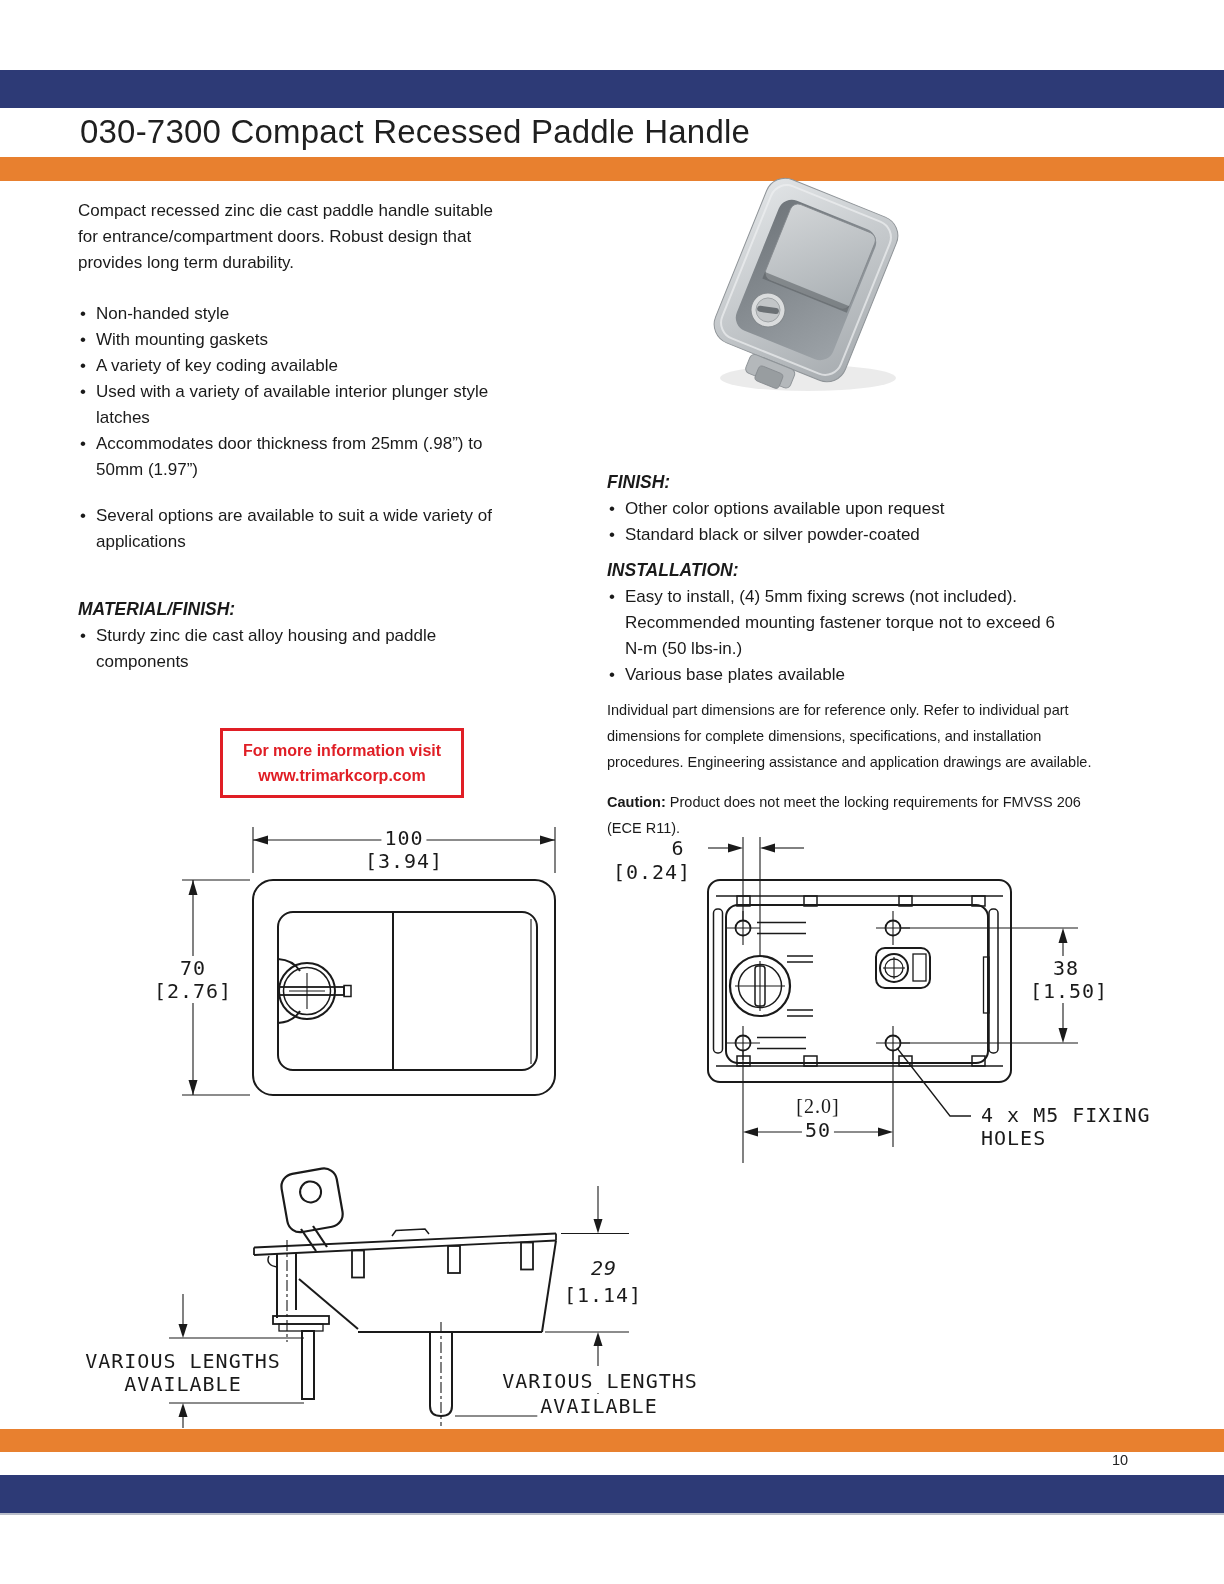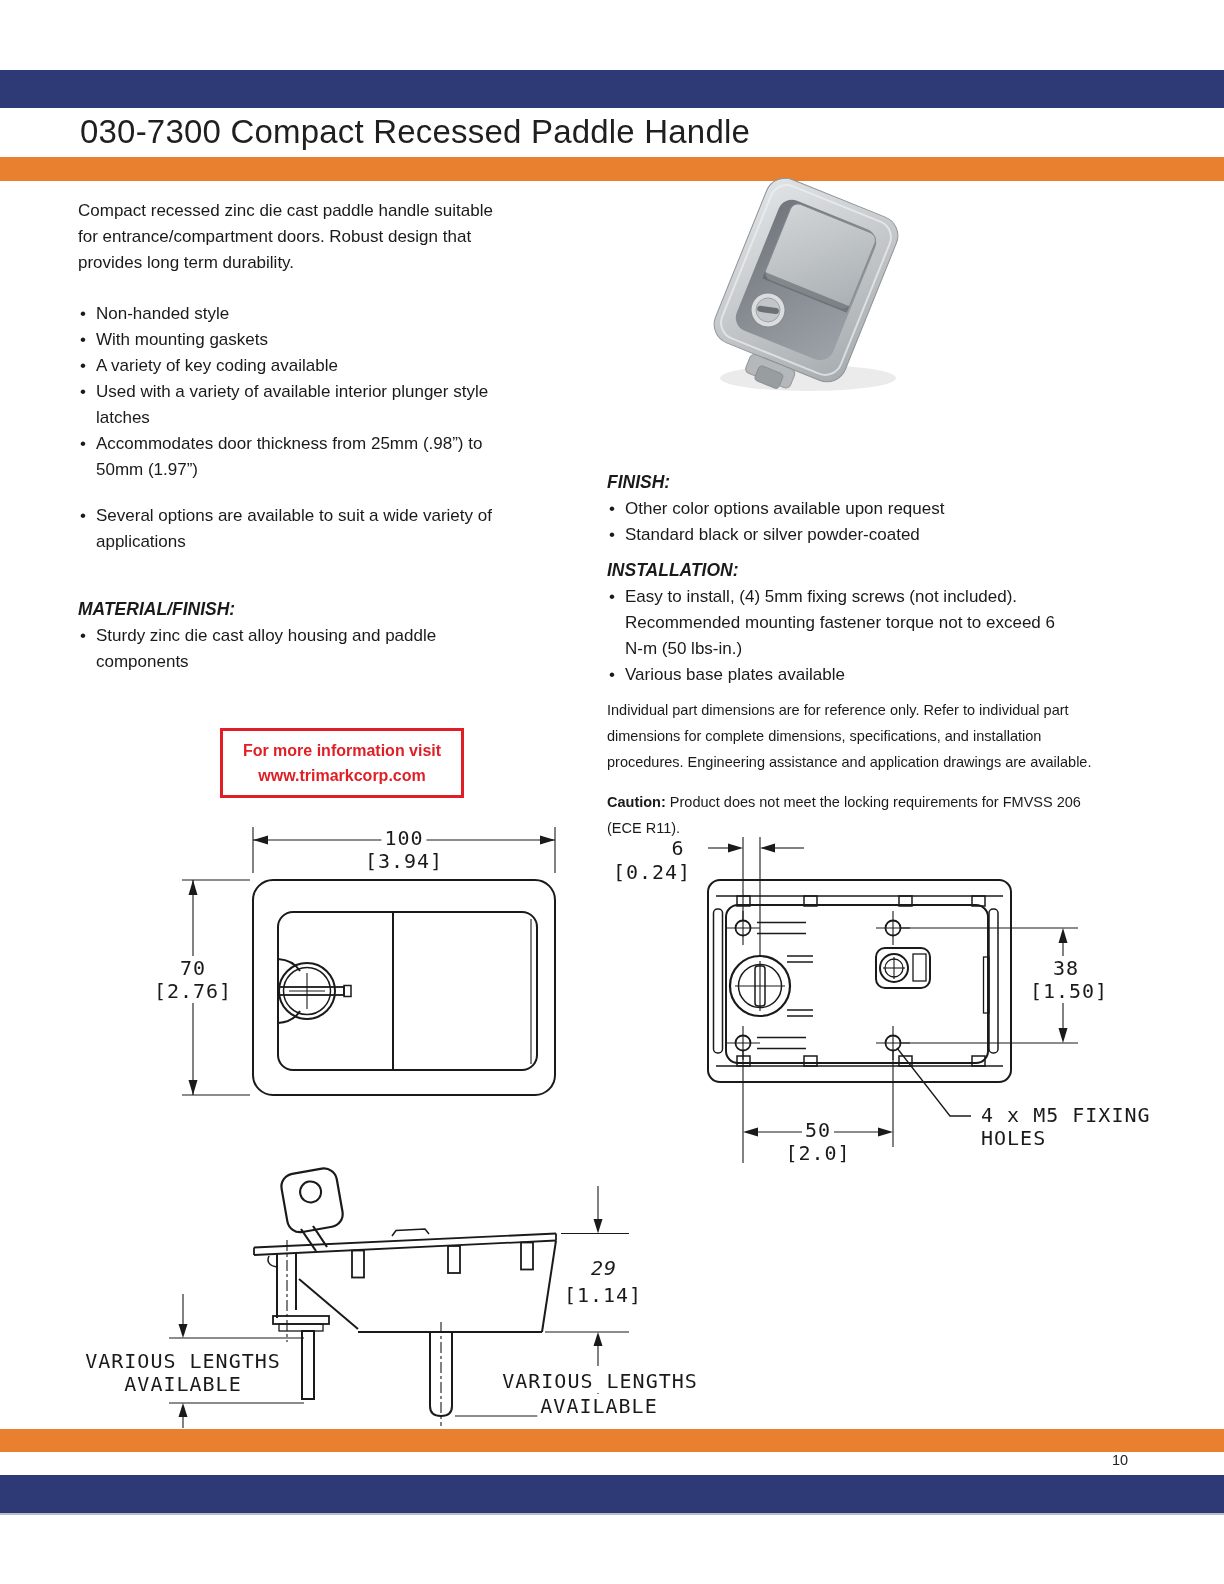--- a/index.html
+++ b/index.html
@@ -286,21 +286,21 @@
   <div class="dimlabel" style="left:404px;top:838px;">100</div>
   <div class="dimlabel" style="left:404px;top:861px;">[3.94]</div>
   <div class="dimlabel" style="left:193px;top:968px;">70</div>
   <div class="dimlabel" style="left:193px;top:991px;">[2.76]</div>
 
   <div class="dimlabel" style="left:678px;top:848px;">6</div>
   <div class="dimlabel" style="left:652px;top:872px;">[0.24]</div>
   <div class="dimlabel" style="left:1066px;top:968px;">38</div>
   <div class="dimlabel" style="left:1069px;top:991px;">[1.50]</div>
   <div class="dimlabel" style="left:818px;top:1130px;">50</div>
-  <div class="dimlabel" style="left:818px;top:1153px;">[2.0]</div>
+  <div class="dimlabel" style="left:818px;top:1106px;font-family:Liberation Serif, serif;">[2.0]</div>
   <div class="dimlabel leftalign" style="left:978px;top:1115px;">4 x M5 FIXING</div>
   <div class="dimlabel leftalign" style="left:978px;top:1138px;">HOLES</div>
 
   <div class="dimlabel" style="left:604px;top:1268px;font-style:italic;">29</div>
   <div class="dimlabel" style="left:603px;top:1295px;">[1.14]</div>
   <div class="dimlabel" style="left:183px;top:1361px;">VARIOUS LENGTHS</div>
   <div class="dimlabel" style="left:183px;top:1384px;">AVAILABLE</div>
   <div class="dimlabel" style="left:600px;top:1381px;">VARIOUS LENGTHS</div>
   <div class="dimlabel" style="left:599px;top:1406px;">AVAILABLE</div>
 

